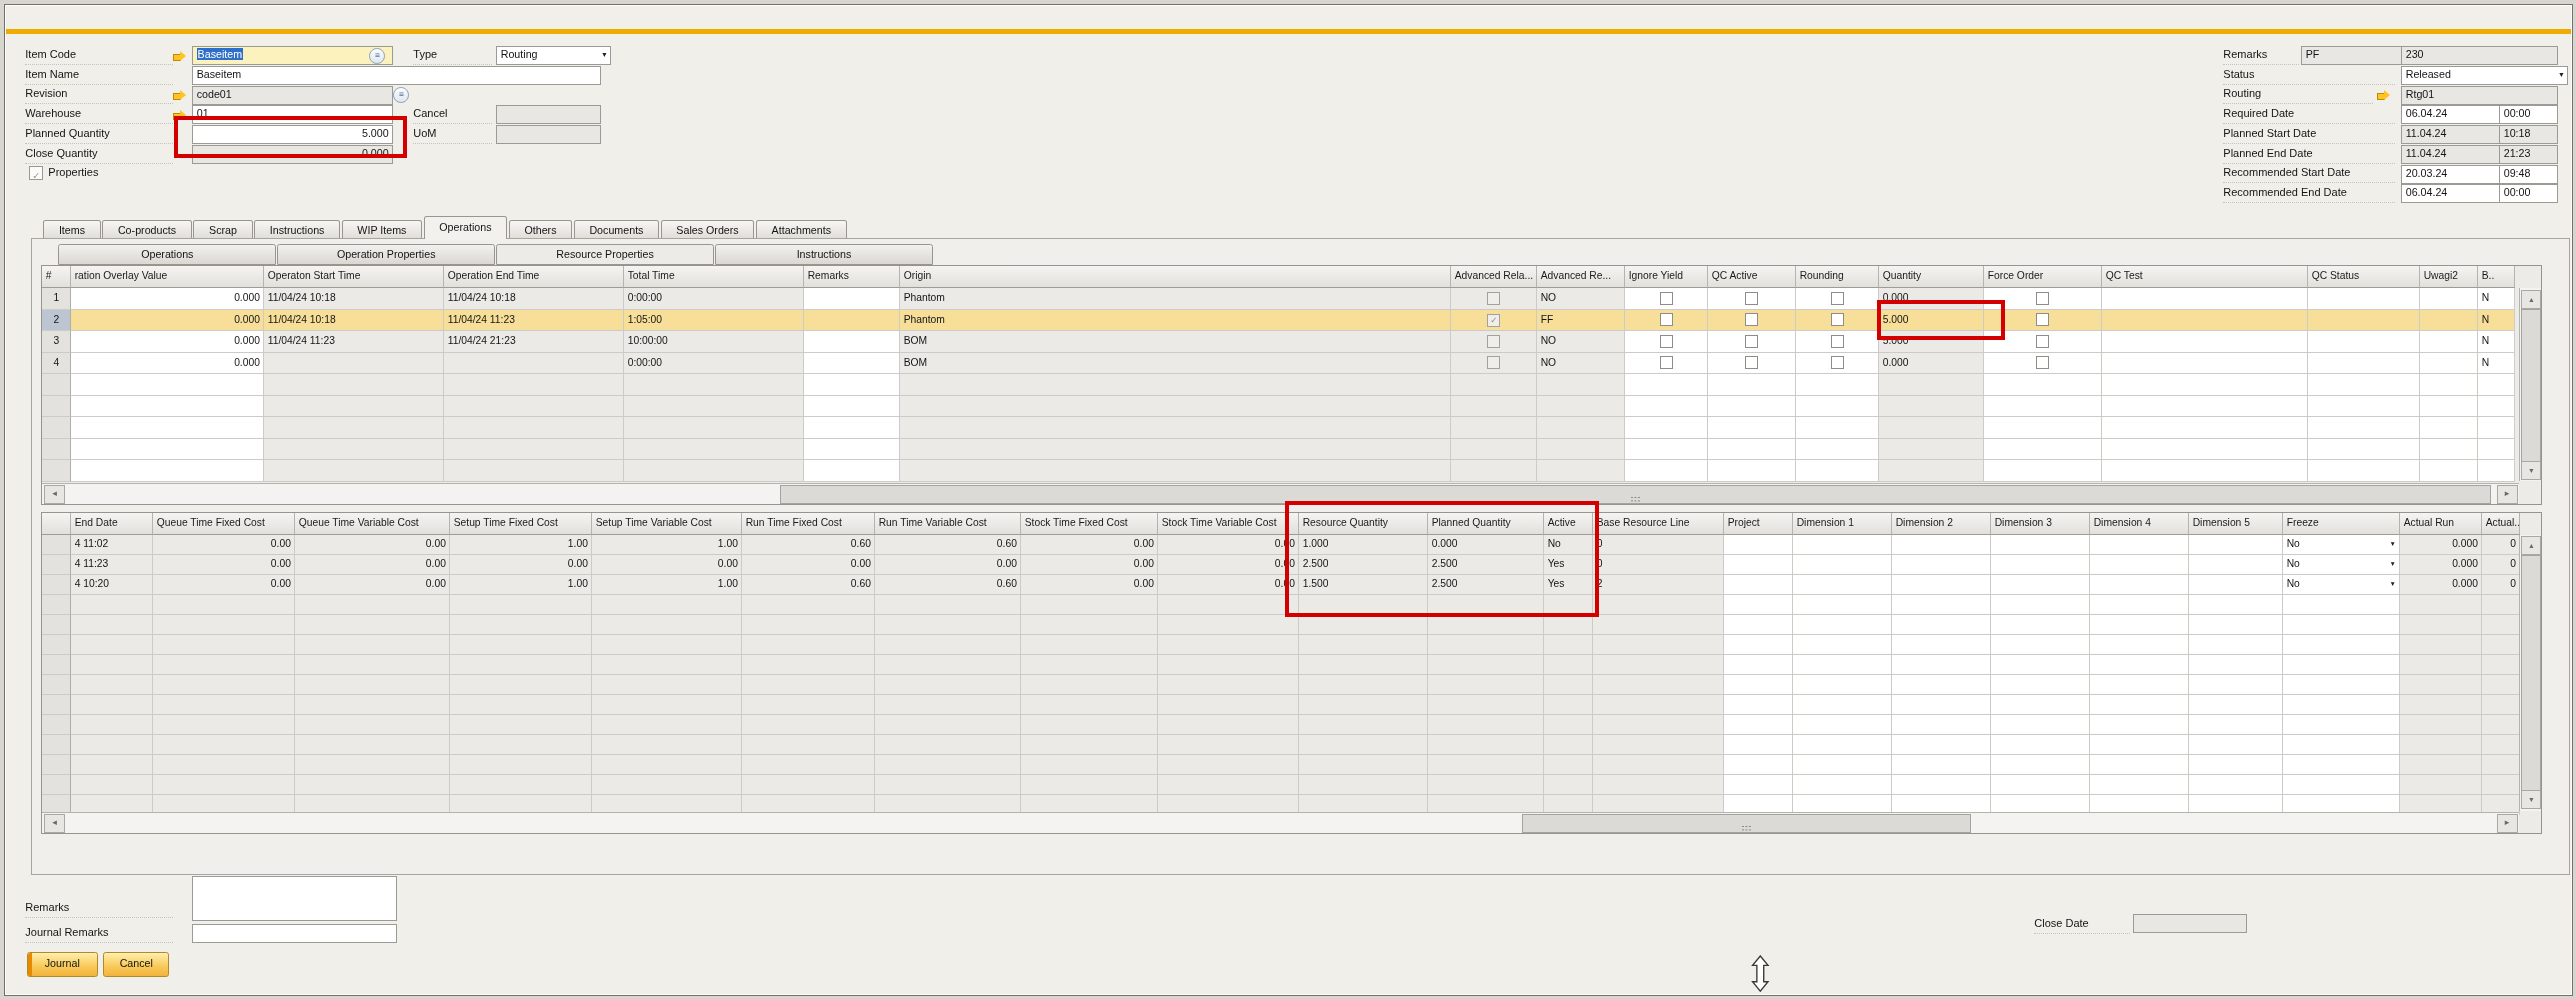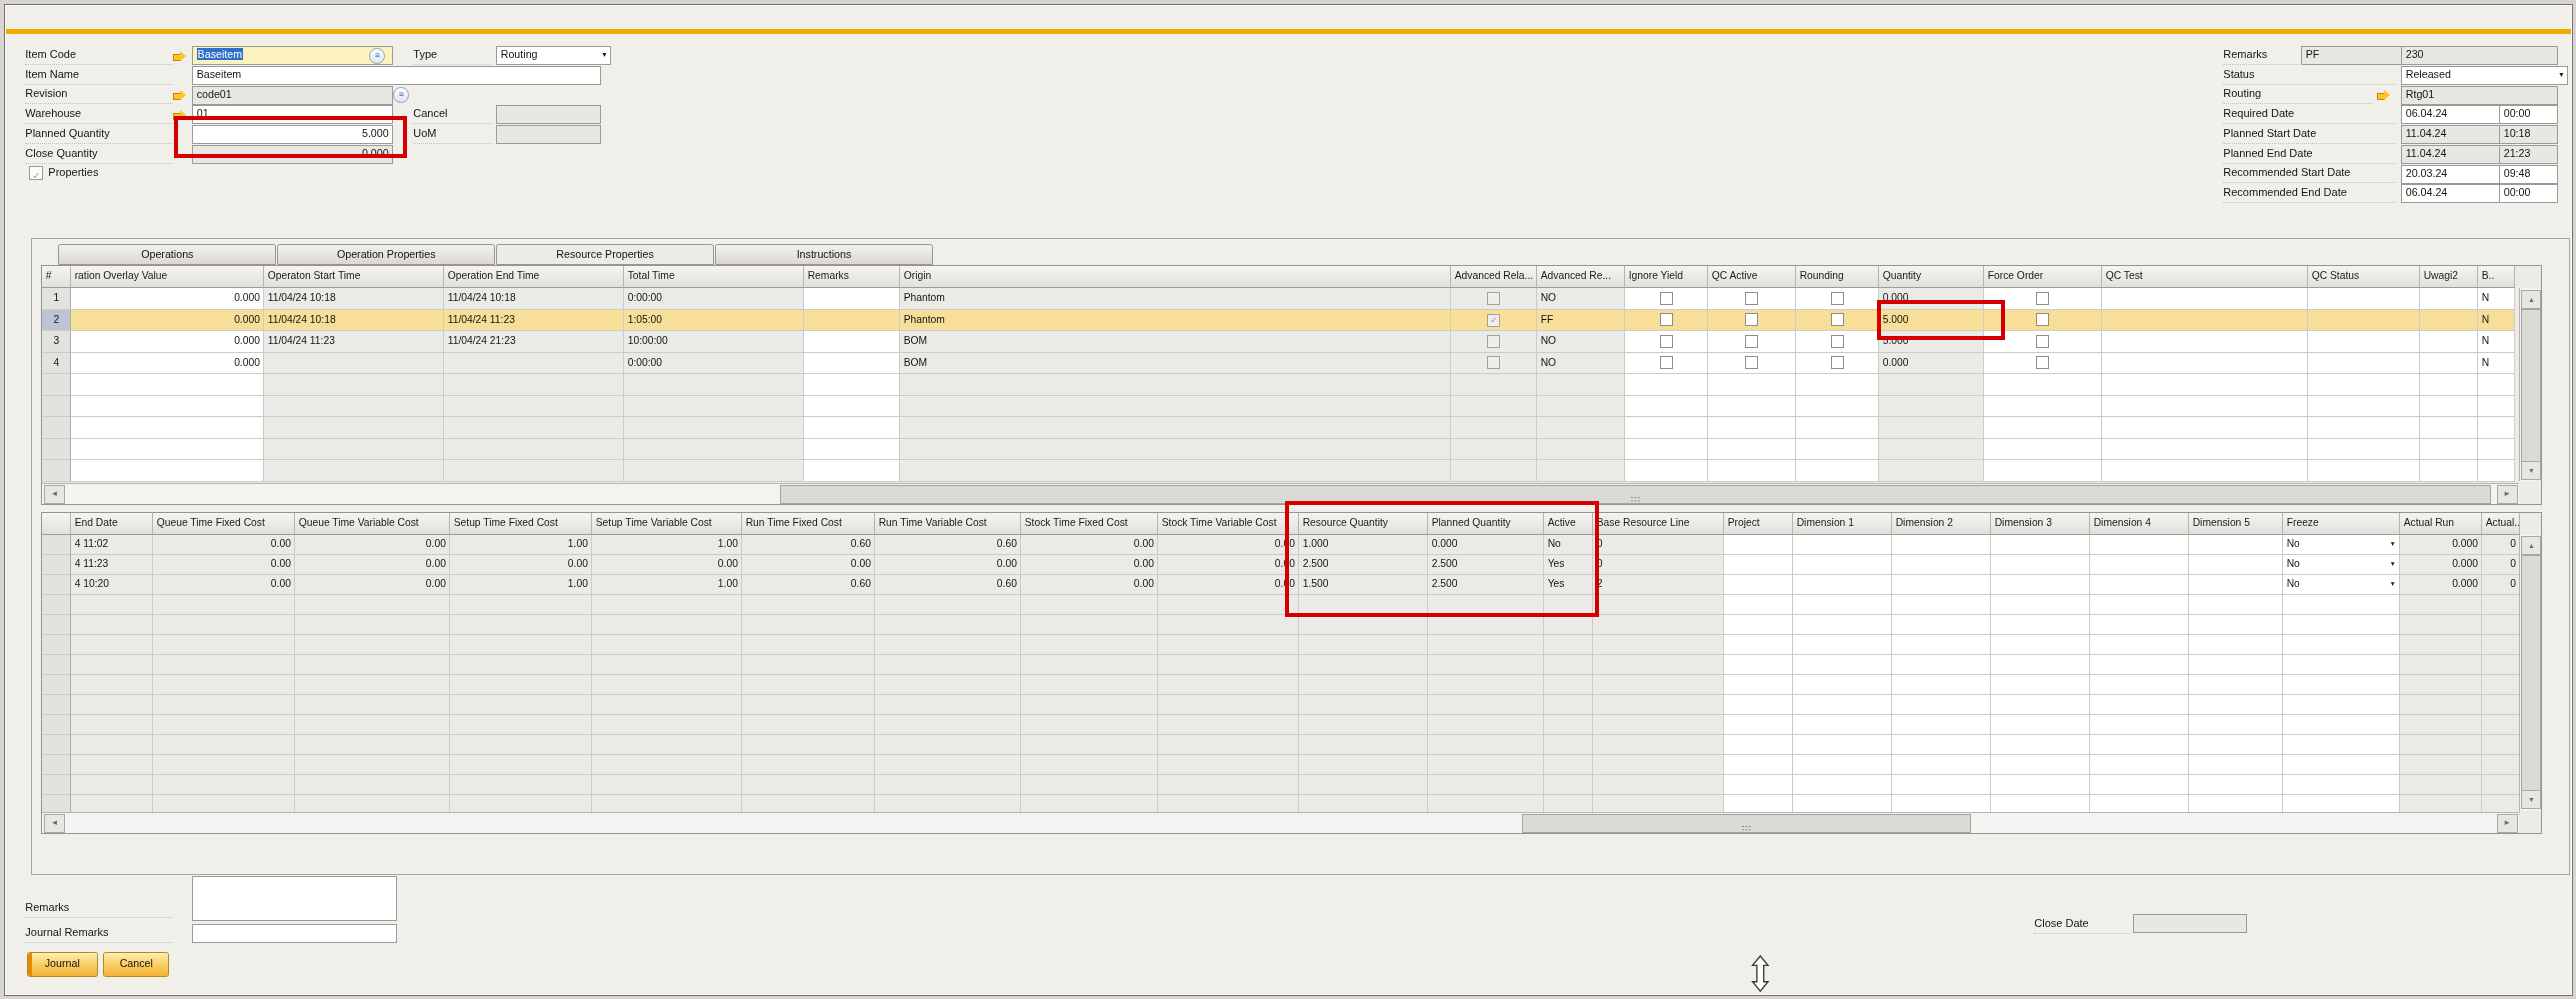--- a/index.html
+++ b/index.html
@@ -145,20 +145,21 @@
   <div class="field gray" style="left:2494px;top:140px;width:50px;">21:23</div>
 
   <div class="flabel" style="left:2218px;top:161px;width:172px;">Recommended Start Date</div>
   <div class="field" style="left:2396px;top:160px;width:93px;">20.03.24</div>
   <div class="field" style="left:2494px;top:160px;width:50px;">09:48</div>
 
   <div class="flabel" style="left:2218px;top:181px;width:172px;">Recommended End Date</div>
   <div class="field" style="left:2396px;top:179px;width:93px;">06.04.24</div>
   <div class="field" style="left:2494px;top:179px;width:50px;">00:00</div>
 
+  <div id="maintabs"><div class="tab">Items</div><div class="tab">Co-products</div><div class="tab">Scrap</div><div class="tab">Instructions</div><div class="tab">WIP Items</div><div class="tab active">Operations</div><div class="tab">Others</div><div class="tab">Documents</div><div class="tab">Sales Orders</div><div class="tab">Attachments</div></div>
   <div id="panel">
     <div id="subtabs"><div class="tab">Operations</div><div class="tab">Operation Properties</div><div class="tab active">Resource Properties</div><div class="tab">Instructions</div></div>
   </div>
 
   <div class="gridbox" style="left:36px;top:260px;width:2499px;height:238px;">
     <div id="grid1" class="grid">
           <div class="grow" style="height: 22px;"><div class="gcell hc" style="width: 29px; line-height: 20.6px;">#</div><div class="gcell hc" style="width: 193px; line-height: 20.6px;">ration Overlay Value</div><div class="gcell hc" style="width: 180px; line-height: 20.6px;">Operaton Start Time</div><div class="gcell hc" style="width: 180px; line-height: 20.6px;">Operation End Time</div><div class="gcell hc" style="width: 180px; line-height: 20.6px;">Total Time</div><div class="gcell hc" style="width: 96px; line-height: 20.6px;">Remarks</div><div class="gcell hc" style="width: 551px; line-height: 20.6px;">Origin</div><div class="gcell hc" style="width: 86px; line-height: 20.6px;">Advanced Rela...</div><div class="gcell hc" style="width: 88px; line-height: 20.6px;">Advanced Re...</div><div class="gcell hc" style="width: 83px; line-height: 20.6px;">Ignore Yield</div><div class="gcell hc" style="width: 88px; line-height: 20.6px;">QC Active</div><div class="gcell hc" style="width: 83px; line-height: 20.6px;">Rounding</div><div class="gcell hc" style="width: 105px; line-height: 20.6px;">Quantity</div><div class="gcell hc" style="width: 118px; line-height: 20.6px;">Force Order</div><div class="gcell hc" style="width: 206px; line-height: 20.6px;">QC Test</div><div class="gcell hc" style="width: 112px; line-height: 20.6px;">QC Status</div><div class="gcell hc" style="width: 58px; line-height: 20.6px;">Uwagi2</div><div class="gcell hc" style="width: 37px; line-height: 20.6px;">B..</div></div>
           <div class="grow" style="height: 21.5px;"><div class="gcell cg rn" style="width: 29px; line-height: 20px;">1</div><div class="gcell cw" style="width: 193px; line-height: 20px; text-align: right;">0.000</div><div class="gcell cg" style="width: 180px; line-height: 20px;">11/04/24 10:18</div><div class="gcell cg" style="width: 180px; line-height: 20px;">11/04/24 10:18</div><div class="gcell cg" style="width: 180px; line-height: 20px;">0:00:00</div><div class="gcell cw" style="width: 96px; line-height: 20px;"></div><div class="gcell cg" style="width: 551px; line-height: 20px;">Phantom</div><div class="gcell cg ccb" style="width: 86px; line-height: 20px;"><span class="cb dis"></span></div><div class="gcell cg" style="width: 88px; line-height: 20px;">NO</div><div class="gcell cw ccb" style="width: 83px; line-height: 20px;"><span class="cb"></span></div><div class="gcell cw ccb" style="width: 88px; line-height: 20px;"><span class="cb"></span></div><div class="gcell cw ccb" style="width: 83px; line-height: 20px;"><span class="cb"></span></div><div class="gcell cg" style="width: 105px; line-height: 20px;">0.000</div><div class="gcell cw ccb" style="width: 118px; line-height: 20px;"><span class="cb"></span></div><div class="gcell cw" style="width: 206px; line-height: 20px;"></div><div class="gcell cw" style="width: 112px; line-height: 20px;"></div><div class="gcell cw" style="width: 58px; line-height: 20px;"></div><div class="gcell cw" style="width: 37px; line-height: 20px;">N</div></div>
           <div class="grow sel" style="height: 21.5px;"><div class="gcell cg rn" style="width: 29px; line-height: 20px;">2</div><div class="gcell cw" style="width: 193px; line-height: 20px; text-align: right;">0.000</div><div class="gcell cg" style="width: 180px; line-height: 20px;">11/04/24 10:18</div><div class="gcell cg" style="width: 180px; line-height: 20px;">11/04/24 11:23</div><div class="gcell cg" style="width: 180px; line-height: 20px;">1:05:00</div><div class="gcell cw" style="width: 96px; line-height: 20px;"></div><div class="gcell cg" style="width: 551px; line-height: 20px;">Phantom</div><div class="gcell cg ccb" style="width: 86px; line-height: 20px;"><span class="cb on dis"></span></div><div class="gcell cg" style="width: 88px; line-height: 20px;">FF</div><div class="gcell cw ccb" style="width: 83px; line-height: 20px;"><span class="cb"></span></div><div class="gcell cw ccb" style="width: 88px; line-height: 20px;"><span class="cb"></span></div><div class="gcell cw ccb" style="width: 83px; line-height: 20px;"><span class="cb"></span></div><div class="gcell cg" style="width: 105px; line-height: 20px;">5.000</div><div class="gcell cw ccb" style="width: 118px; line-height: 20px;"><span class="cb"></span></div><div class="gcell cw" style="width: 206px; line-height: 20px;"></div><div class="gcell cw" style="width: 112px; line-height: 20px;"></div><div class="gcell cw" style="width: 58px; line-height: 20px;"></div><div class="gcell cw" style="width: 37px; line-height: 20px;">N</div></div>
           <div class="grow" style="height: 21.5px;"><div class="gcell cg rn" style="width: 29px; line-height: 20px;">3</div><div class="gcell cw" style="width: 193px; line-height: 20px; text-align: right;">0.000</div><div class="gcell cg" style="width: 180px; line-height: 20px;">11/04/24 11:23</div><div class="gcell cg" style="width: 180px; line-height: 20px;">11/04/24 21:23</div><div class="gcell cg" style="width: 180px; line-height: 20px;">10:00:00</div><div class="gcell cw" style="width: 96px; line-height: 20px;"></div><div class="gcell cg" style="width: 551px; line-height: 20px;">BOM</div><div class="gcell cg ccb" style="width: 86px; line-height: 20px;"><span class="cb dis"></span></div><div class="gcell cg" style="width: 88px; line-height: 20px;">NO</div><div class="gcell cw ccb" style="width: 83px; line-height: 20px;"><span class="cb"></span></div><div class="gcell cw ccb" style="width: 88px; line-height: 20px;"><span class="cb"></span></div><div class="gcell cw ccb" style="width: 83px; line-height: 20px;"><span class="cb"></span></div><div class="gcell cg" style="width: 105px; line-height: 20px;">5.000</div><div class="gcell cw ccb" style="width: 118px; line-height: 20px;"><span class="cb"></span></div><div class="gcell cw" style="width: 206px; line-height: 20px;"></div><div class="gcell cw" style="width: 112px; line-height: 20px;"></div><div class="gcell cw" style="width: 58px; line-height: 20px;"></div><div class="gcell cw" style="width: 37px; line-height: 20px;">N</div></div>

